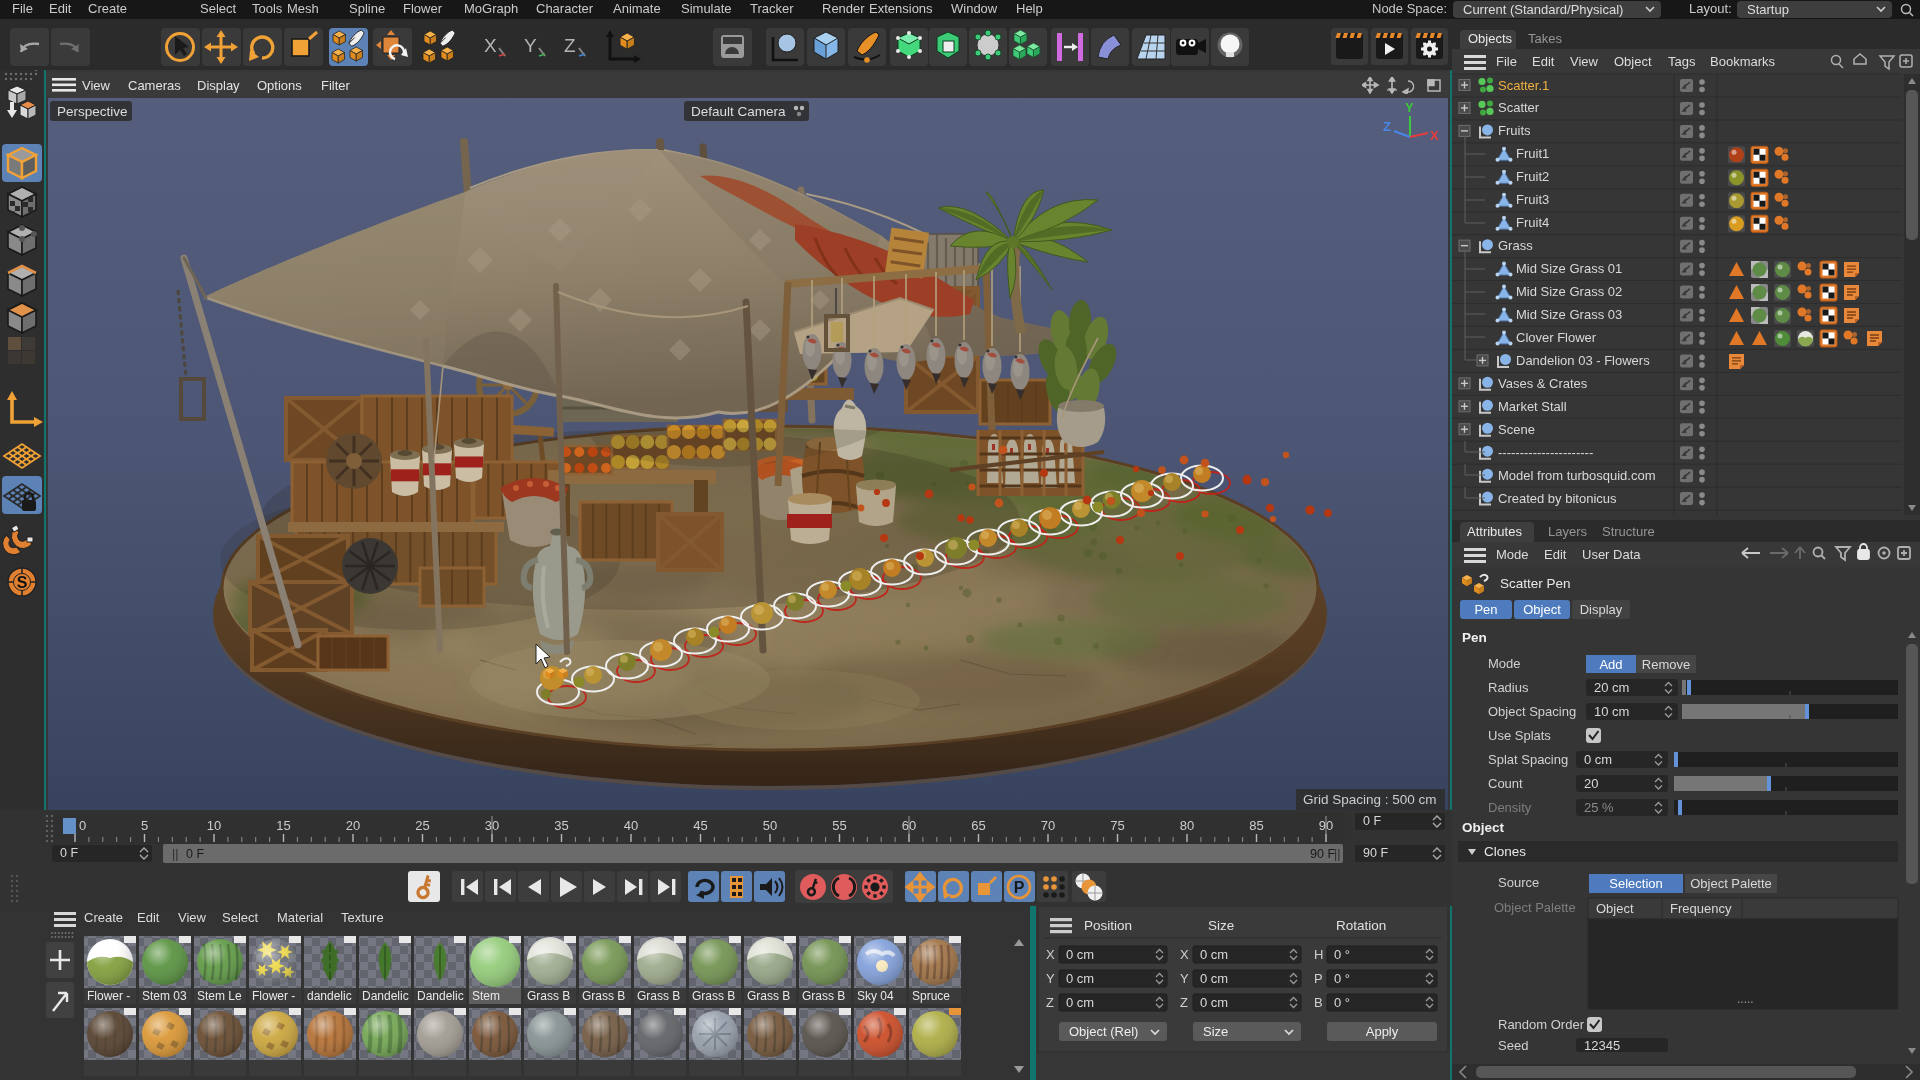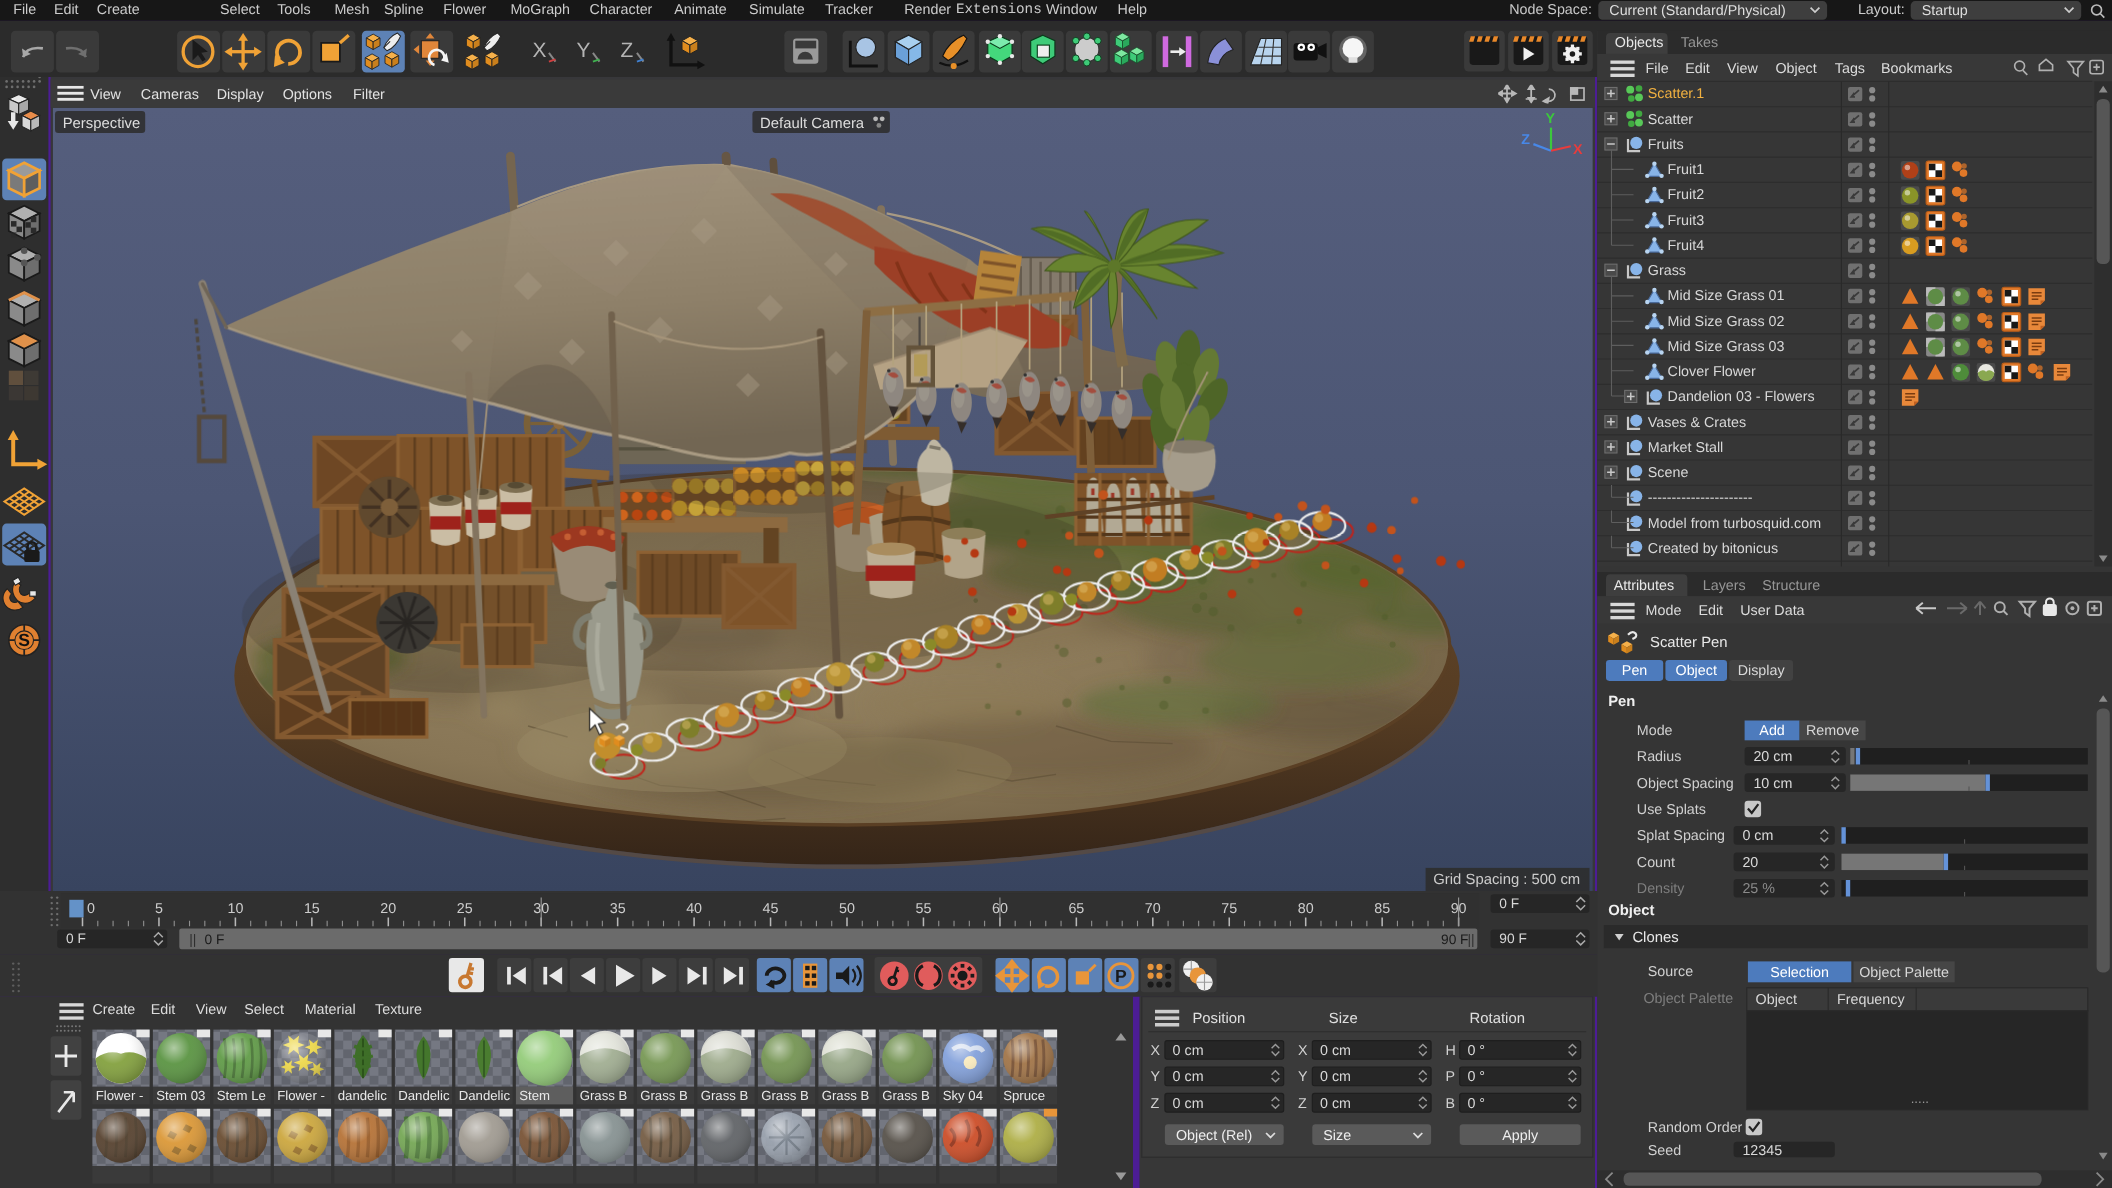--- a/index.html
+++ b/index.html
@@ -1,43 +1,43 @@
 <!DOCTYPE html>
 <html><head>
 <meta charset="utf-8">
 <style>
   html,body{margin:0;padding:0;background:#2b2b2b;}
   #root{position:relative;width:1920px;height:1080px;overflow:hidden;
         font-family:"Liberation Sans",sans-serif;font-size:13px;color:#d4d4d4;
-        background:#4c1d95;}
+        background:#0f766e;}
   .abs{position:absolute;}
   .mi{position:absolute;top:0;height:18px;line-height:18px;white-space:nowrap;}
   svg{display:block}
 </style>
 </head>
 <body>
 <div id="root">
 
   <div class="abs" id="menubar" style="left:0;top:0;width:1920px;height:19px;background:#171717;color:#cccccc;">
     <span class="mi" style="left:12px;">File</span>
     <span class="mi" style="left:49px;">Edit</span>
     <span class="mi" style="left:88px;">Create</span>
     <span class="mi" style="left:143px;margin-top:40px;">Modes</span>
     <span class="mi" style="left:200px;">Select</span>
     <span class="mi" style="left:252px;">Tools</span>
-    <span class="mi" style="left:304px;">Mesh</span>
+    <span class="mi" style="left:287px;">Mesh</span>
     <span class="mi" style="left:349px;">Spline</span>
     <span class="mi" style="left:403px;">Flower</span>
     <span class="mi" style="left:464px;">MoGraph</span>
     <span class="mi" style="left:536px;">Character</span>
     <span class="mi" style="left:613px;">Animate</span>
     <span class="mi" style="left:681px;">Simulate</span>
     <span class="mi" style="left:750px;">Tracker</span>
     <span class="mi" style="left:822px;">Render</span>
-    <span class="mi" style="left:869px;font-family:Liberation Mono, monospace;">Extensions</span>
+    <span class="mi" style="left:869px;">Extensions</span>
     <span class="mi" style="left:951px;">Window</span>
     <span class="mi" style="left:1016px;">Help</span>
     <span class="mi" style="left:1372px;color:#c8c8c8;">Node Space:</span>
     <div class="abs" style="left:1453px;top:1px;width:208px;height:17px;background:#3e3e3e;border-radius:4px;">
       <span style="position:absolute;left:10px;top:0;line-height:17px;color:#dddddd;">Current (Standard/Physical)</span>
       <svg class="abs" style="right:6px;top:5px" width="10" height="7">
           <path d="M1 1 L5 5 L9 1" stroke="#cccccc" stroke-width="1.6" fill="none"></path>
         </svg>
     </div>
     <span class="mi" style="left:1689px;">Layout:</span>

